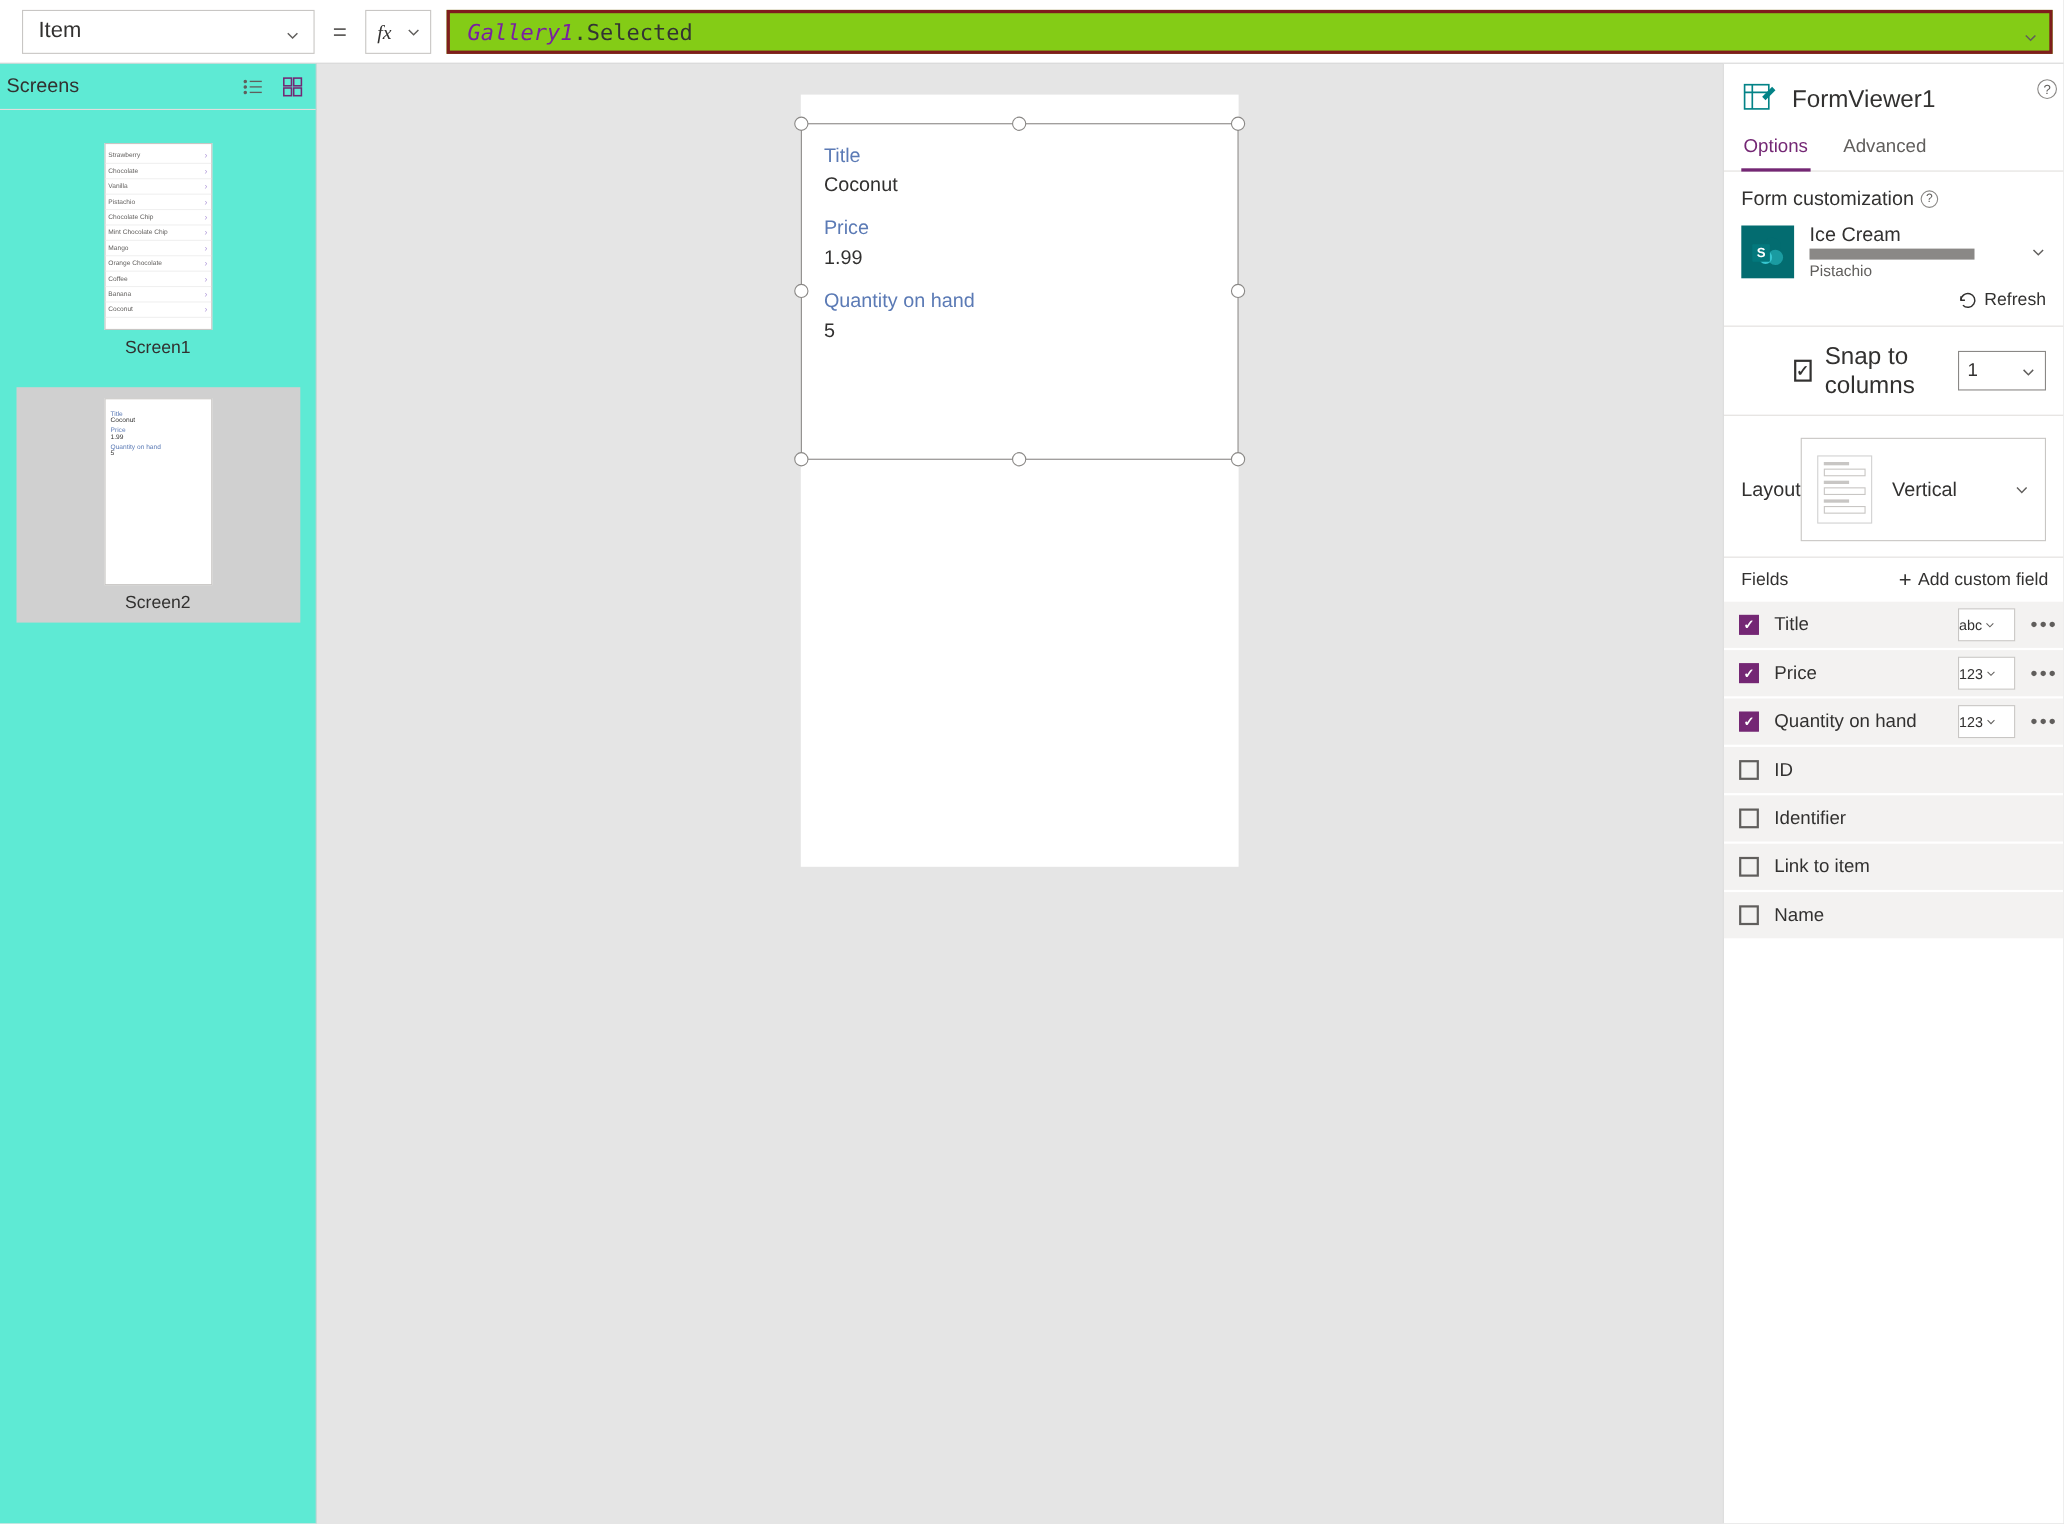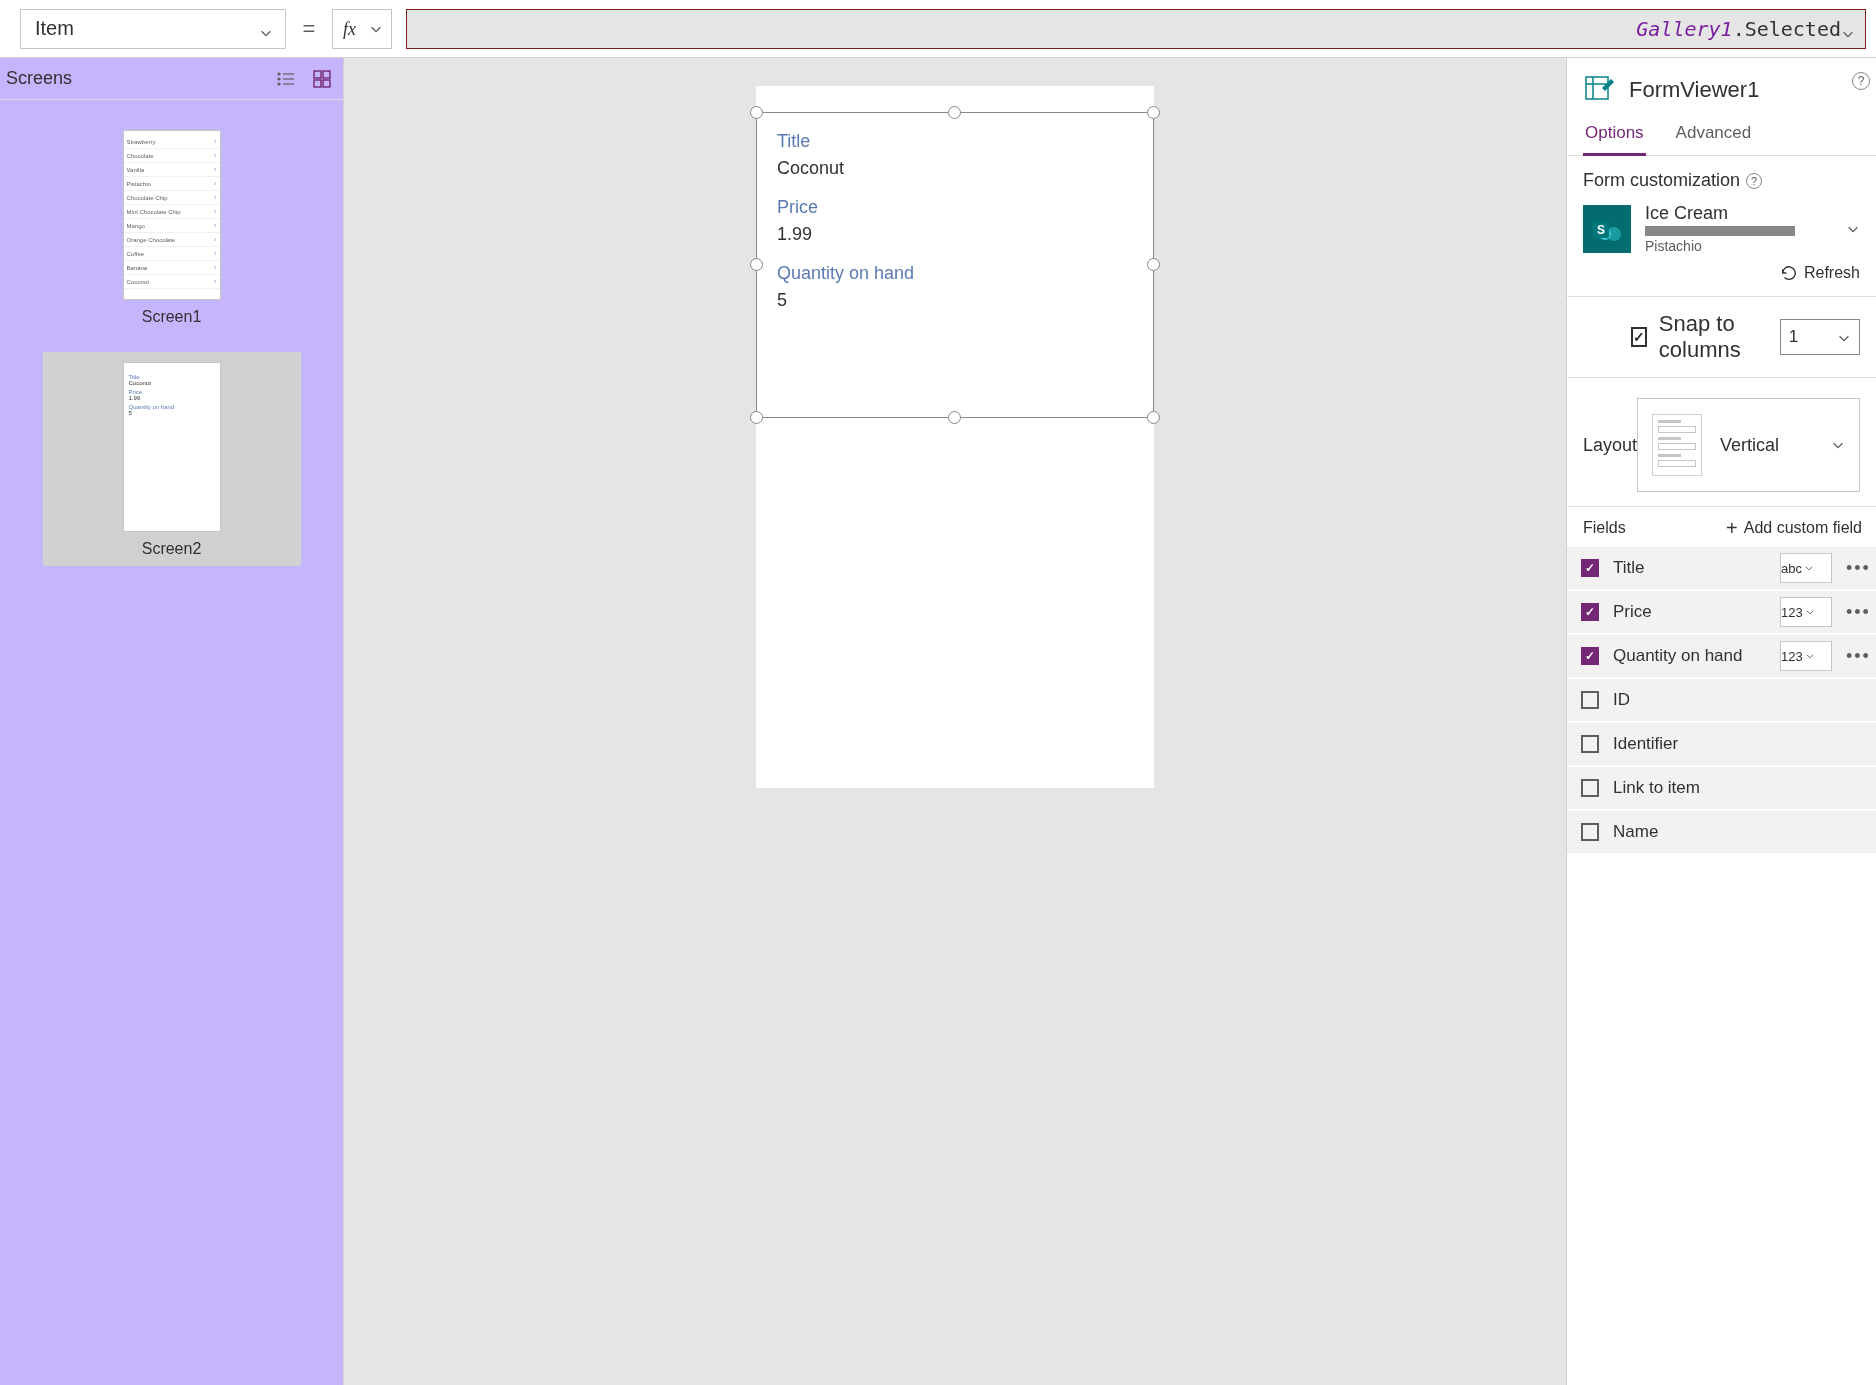--- a/index.html
+++ b/index.html
@@ -43,41 +43,41 @@
     display: flex;
     align-items: center;
     justify-content: center;
     gap: 4px;
     background: #fff;
   }
   .fx-box svg { width: 24px; height: 24px; }
   .formula-input {
     flex: 1;
     height: 40px;
-    border: 1px solid #7f1d1d;
+    border: 3px solid #7f1d1d;
     display: flex;
     align-items: center;
-    justify-content: flex-end;
+    justify-content: space-between;
     padding: 0 10px 0 16px;
     font-family: "Consolas", monospace;
     font-size: 20px;
-    background: #e5e5e5;
+    background: #84cc16;
   }
   .formula-token-italic { font-style: italic; color: #7a1fa2; }
   .formula-rest { color: #333; }
   .chev { width: 14px; height: 14px; }
   .chev svg { width: 14px; height: 14px; stroke: #605e5c; stroke-width: 1.5; fill: none; }
 
   
   .main { display: flex; flex: 1; min-height: 0; }
 
   
   .left-panel {
-    width: 344px;
-    background: #c4b5fd;
+    width: 288px;
+    background: #5eead4;
     border-right: 1px solid #d1d1d1;
     display: flex;
     flex-direction: column;
   }
   .left-header {
     height: 42px;
     display: flex;
     align-items: center;
     justify-content: space-between;
     padding: 0 10px 0 6px;

